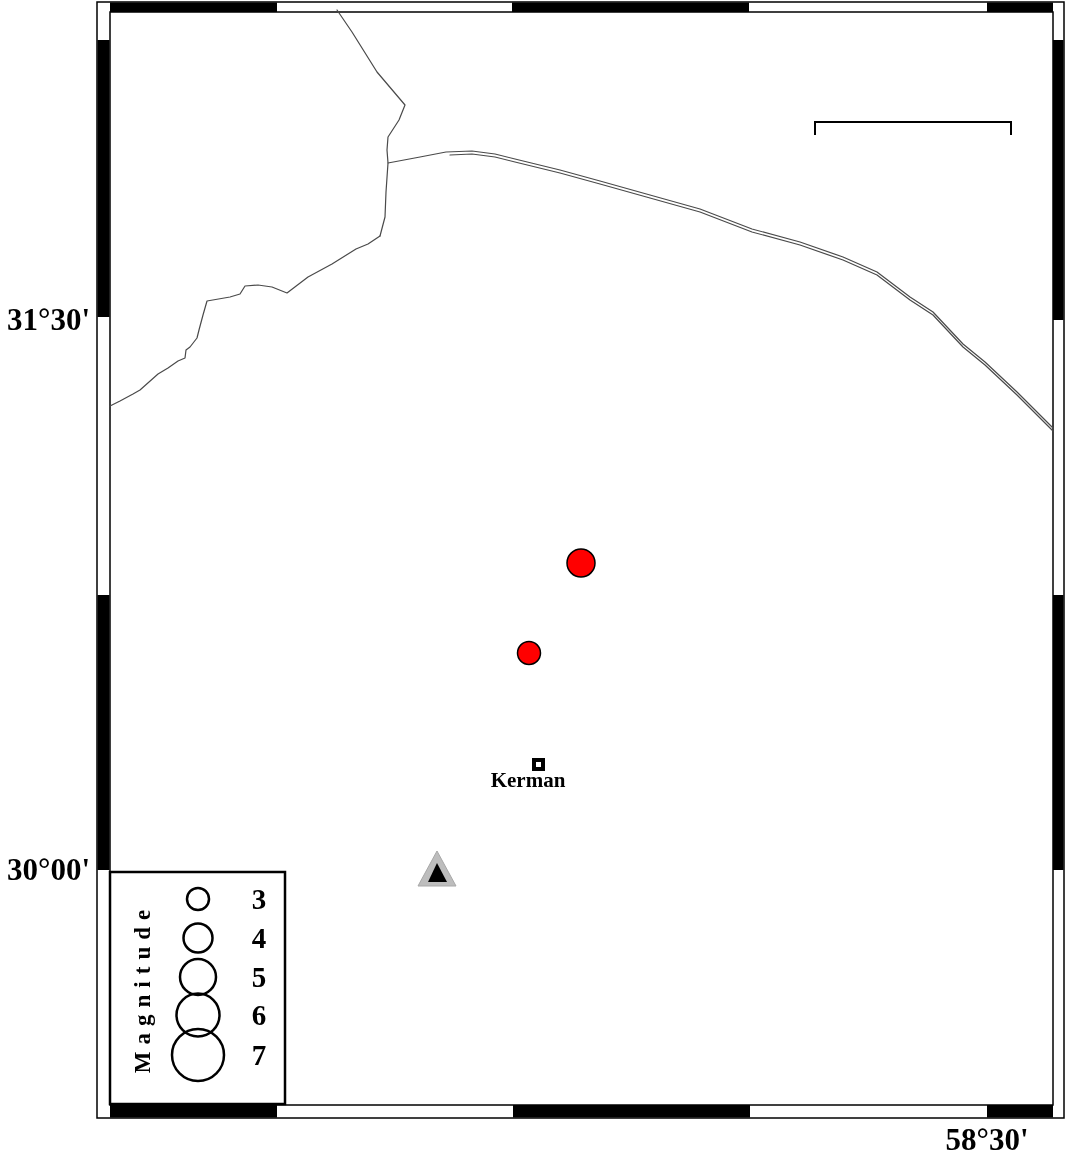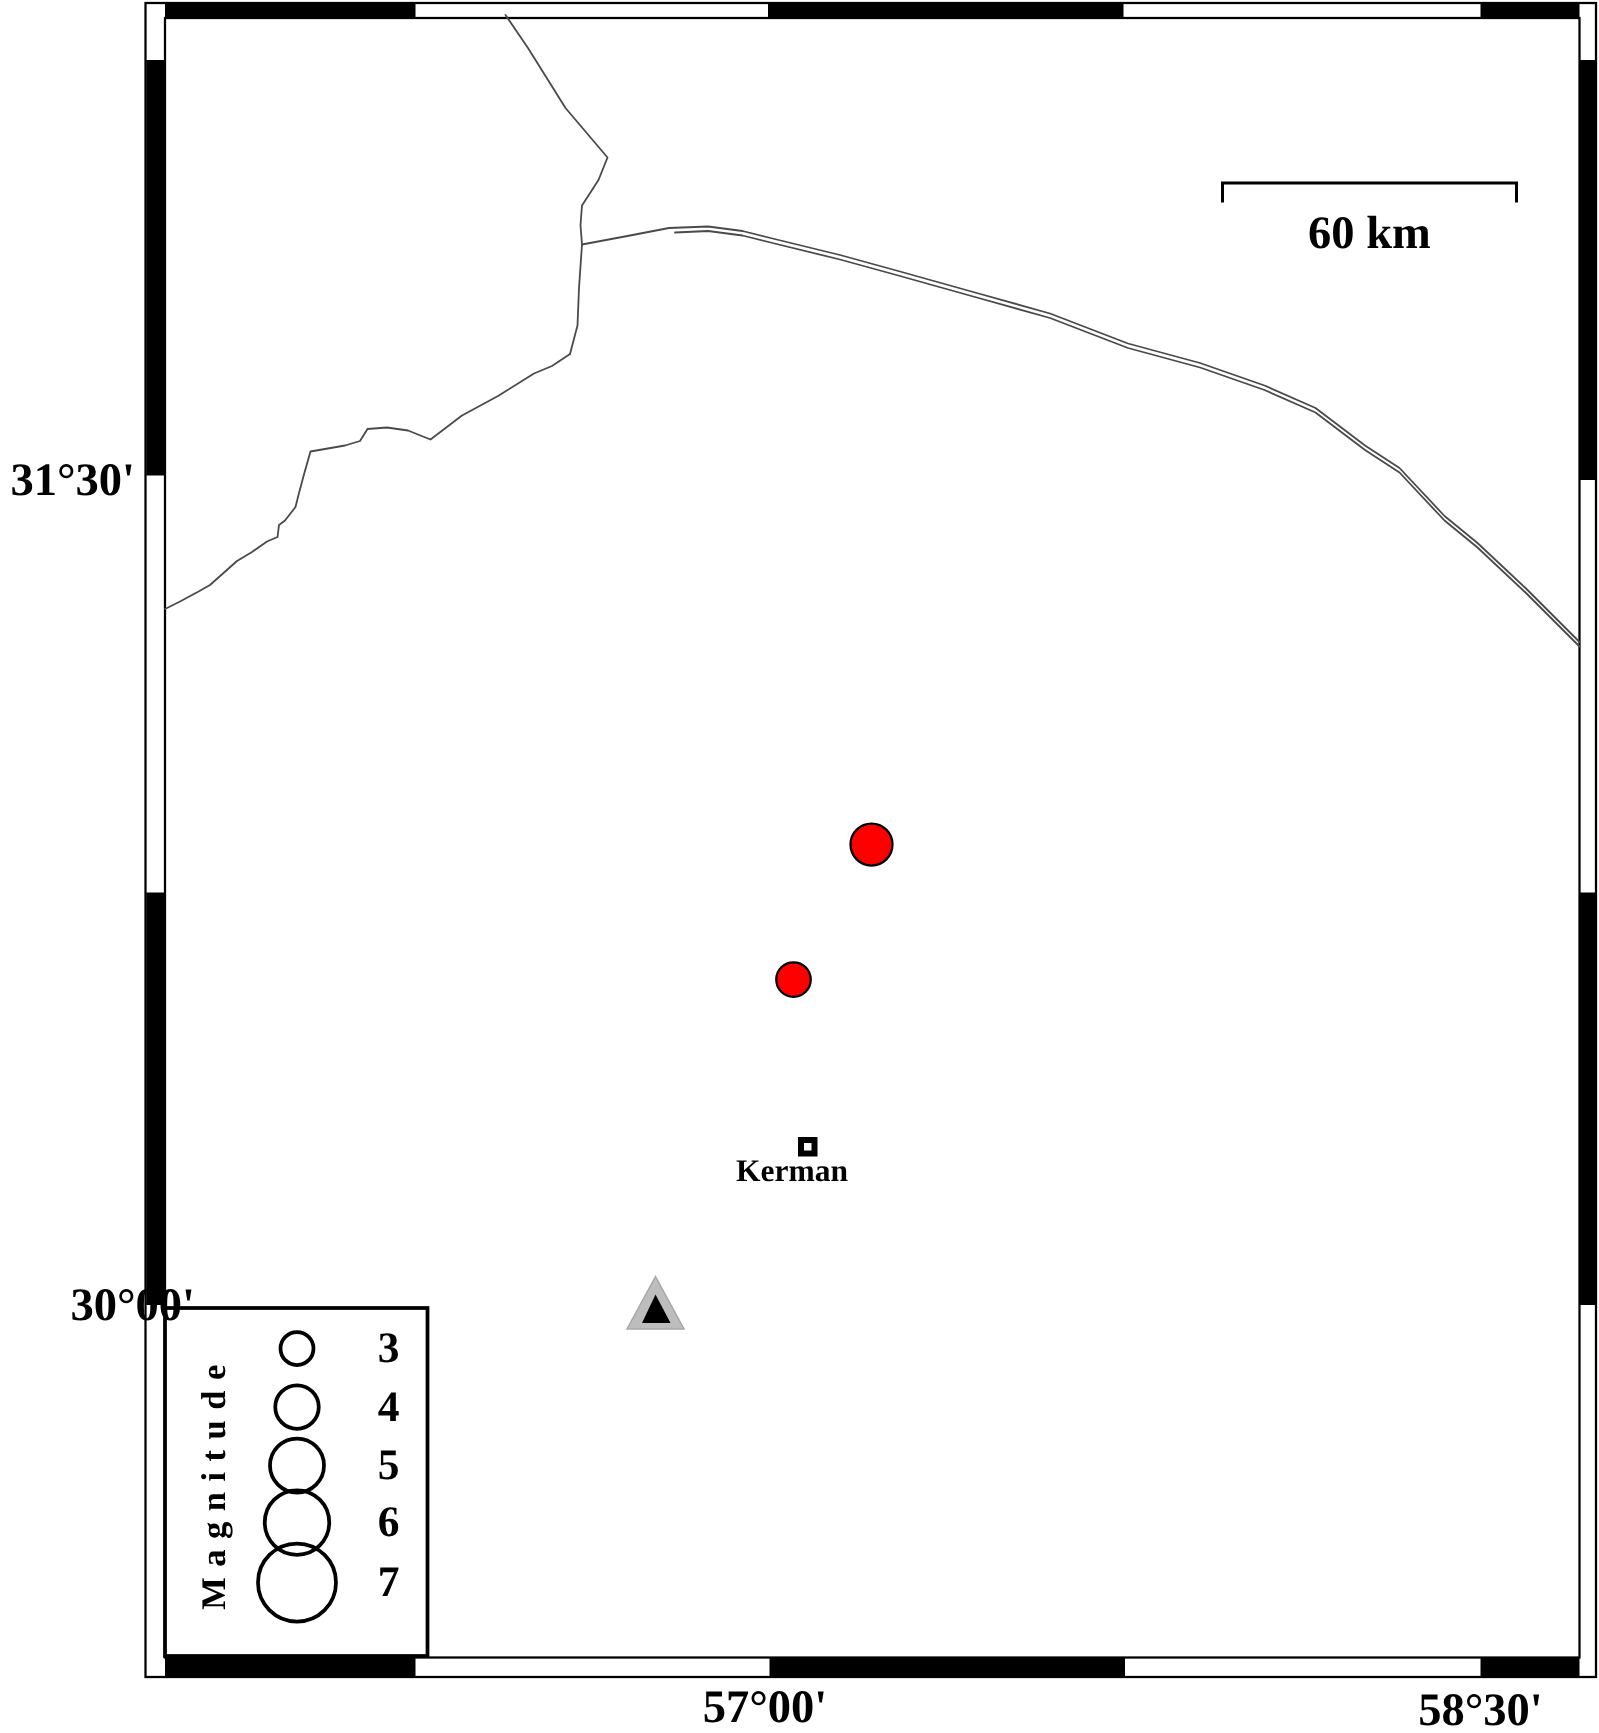--- a/index.html
+++ b/index.html
@@ -81,26 +81,24 @@
           <circle cx="198" cy="899" r="11" fill="none" stroke="#000000" stroke-width="2.5"></circle>
           <circle cx="198" cy="938" r="14.5" fill="none" stroke="#000000" stroke-width="2.5"></circle>
           <circle cx="198" cy="977" r="18" fill="none" stroke="#000000" stroke-width="2.5"></circle>
           <circle cx="198" cy="1015" r="21.5" fill="none" stroke="#000000" stroke-width="2.5"></circle>
           <circle cx="198" cy="1055" r="26" fill="none" stroke="#000000" stroke-width="2.5"></circle>
         </g>
     </g>
   </svg>
 
   <div class="lbl ylab" style="top:303px;">31°30'</div>
-  <div class="lbl ylab" style="top:853px;margin-left:40px;">30°00'</div>
+  <div class="lbl ylab" style="top:853px;">30°00'</div>
 
-  <div class="lbl xlab" style="left:430px;top:1121px;">57°00'</div>
   <div class="lbl xlab" style="left:907px;top:1123px;">58°30'</div>
 
-  <div class="lbl scale-lab" style="left:813px;top:138px;">60 km</div>
 
   <div class="lbl city-lab" style="left:448px;top:768px;">Kerman</div>
 
   <div class="lbl legend-title">Magnitude</div>
 
   <div class="lbl legend-num" style="left:237px;top:883px;">3</div>
   <div class="lbl legend-num" style="left:237px;top:922px;">4</div>
   <div class="lbl legend-num" style="left:237px;top:961px;">5</div>
   <div class="lbl legend-num" style="left:237px;top:999px;">6</div>
   <div class="lbl legend-num" style="left:237px;top:1039px;">7</div>

